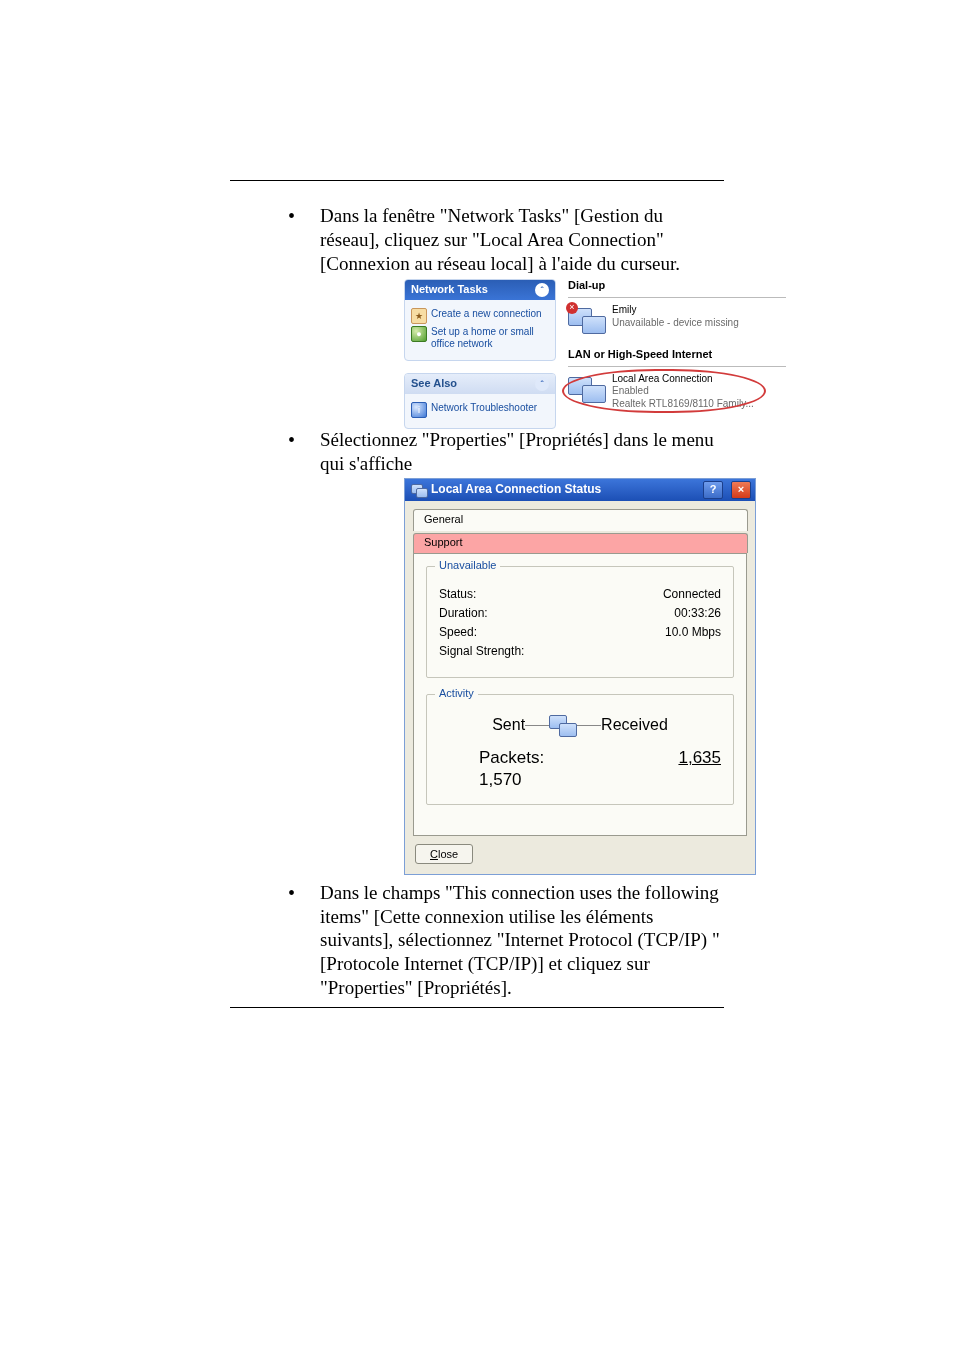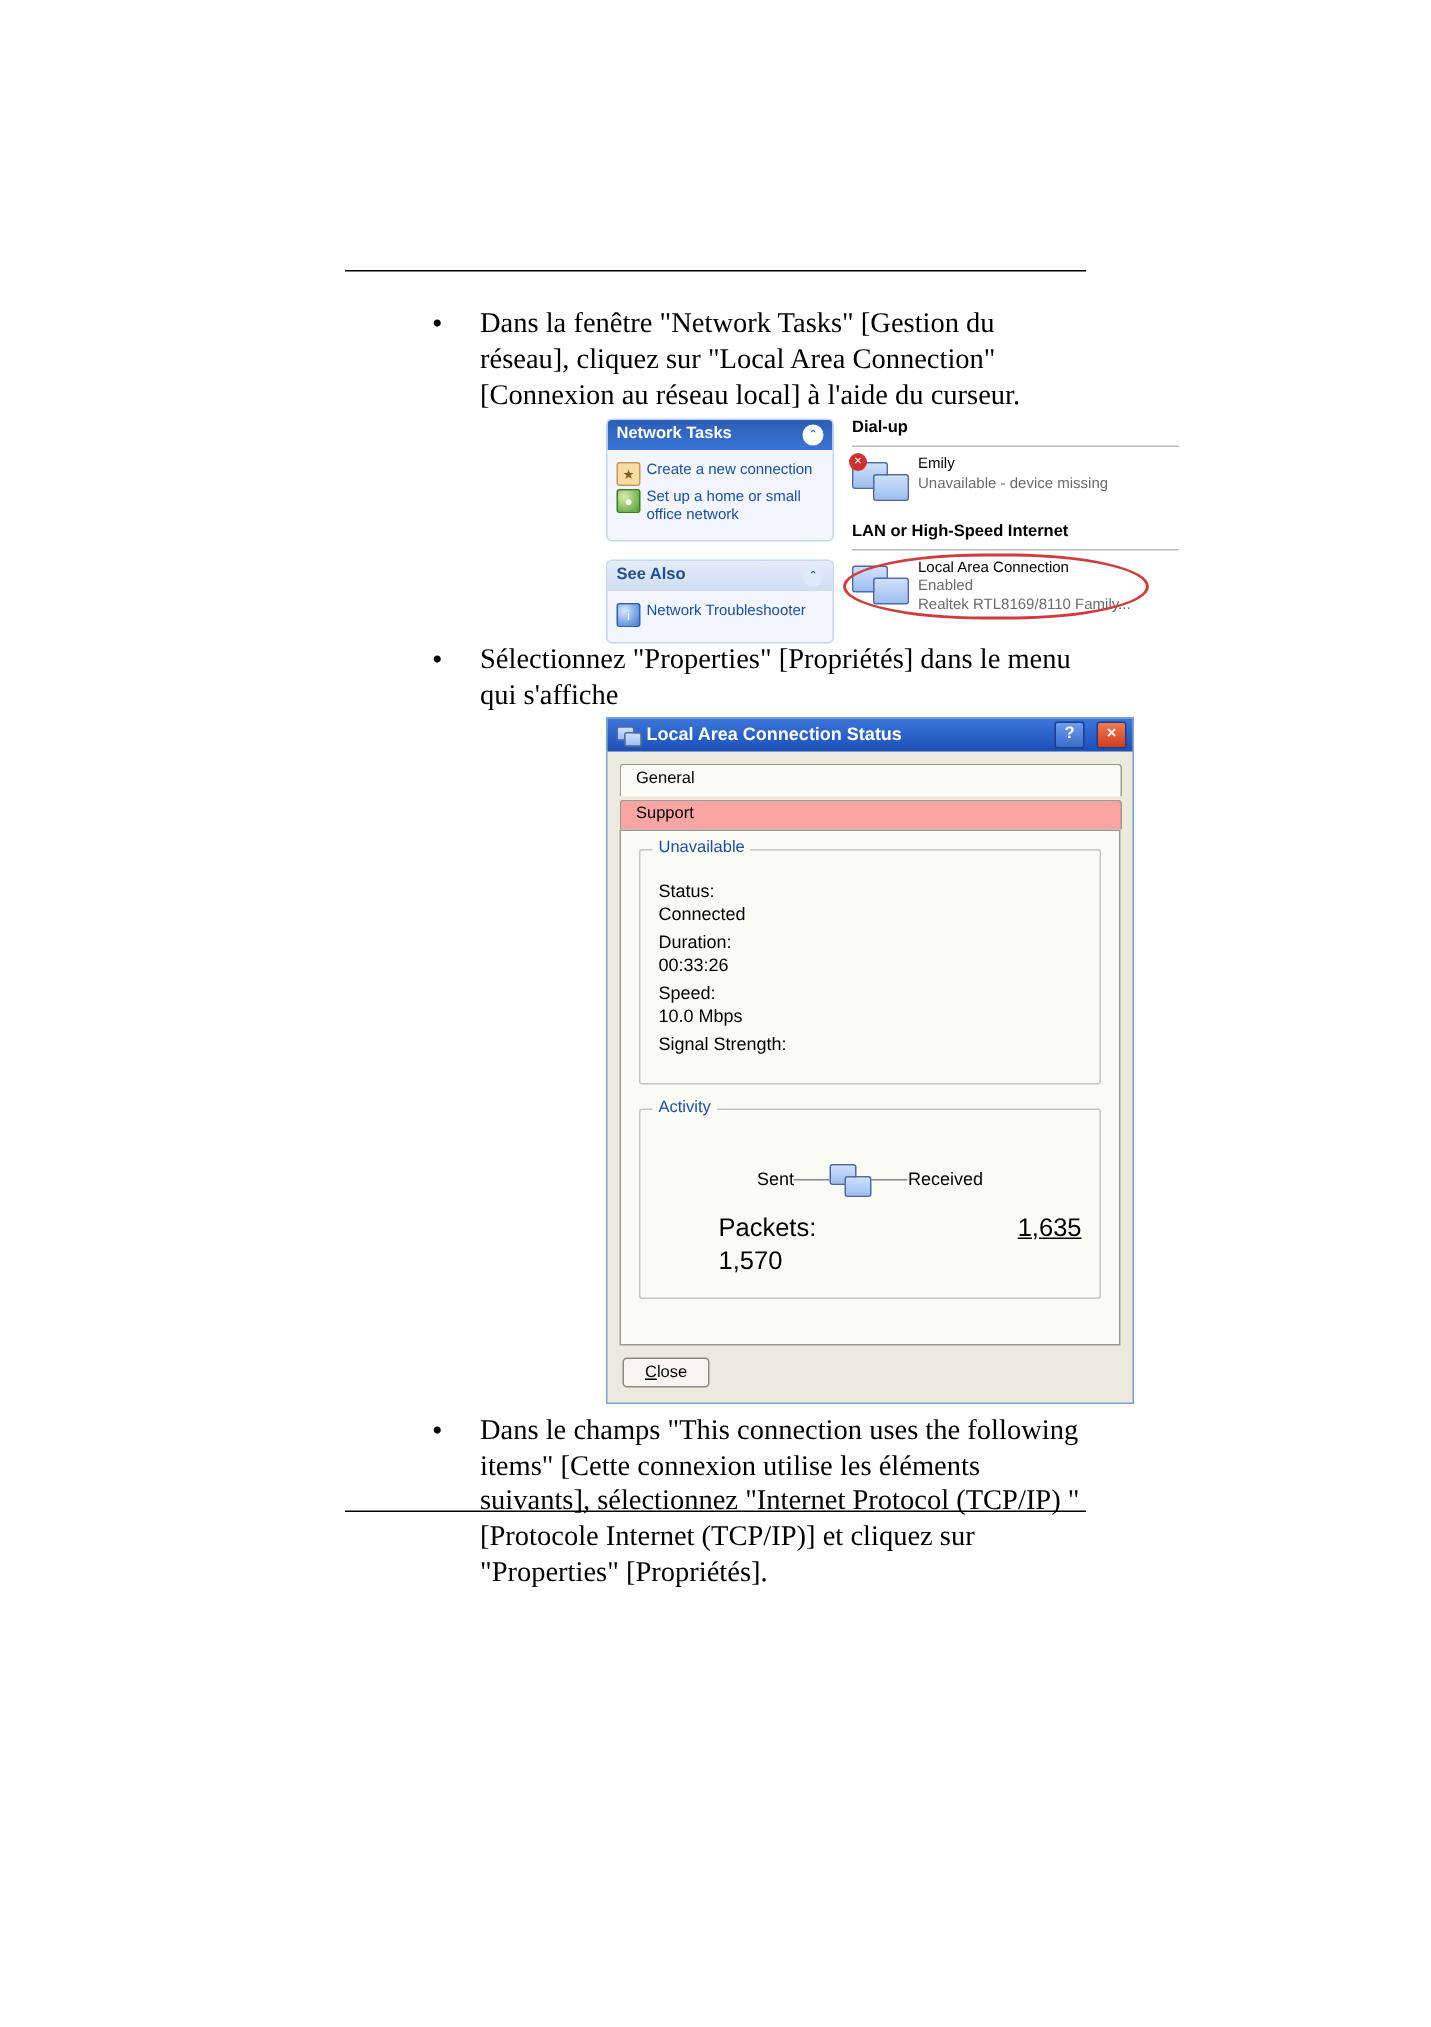--- a/index.html
+++ b/index.html
@@ -153,25 +153,25 @@
   .tab-body {
     margin: 0 8px 8px 8px;
     border: 1px solid #9a9a8f;
     background: #fbfbf6;
     padding: 12px 12px 14px 12px;
     position: relative;
   }
 
   .groupbox { border: 1px solid #c6c6bb; border-radius: 2px; padding: 16px 12px 14px 12px; margin-bottom: 16px; position: relative; }
   .groupbox .legend { position: absolute; top: -8px; left: 8px; background: #fbfbf6; padding: 0 4px; color: #1a4fa0; font-size: 11px; }
-  .kv { display: flex; justify-content: space-between; font-size: 12px; margin: 4px 0; flex-direction: column; }
+  .kv { display: flex; justify-content: space-between; font-size: 12px; margin: 4px 0; }
 
   .activity-mid {
     display: flex; align-items: center; justify-content: center; 
-    font-size: 12px; margin: 18px 0 10px;
+    font-size: 16px; margin: 2px 0 10px;
   }
   .act-dash { width: 24px; border-top: 1px solid #888; }
   .act-icon { width: 28px; height: 24px; position: relative; }
   .act-icon .monitor { width: 16px; height: 12px; }
   .act-icon .monitor.a { left: 0; top: 2px; }
   .act-icon .monitor.b { left: 10px; top: 10px; }
 
   .three-col { display: grid; grid-template-columns: 1fr 1fr; font-size: 17px; margin-left: 40px; }
   .three-col .c2 { text-align: right; text-decoration: underline; }
   .three-col .c3 { }

